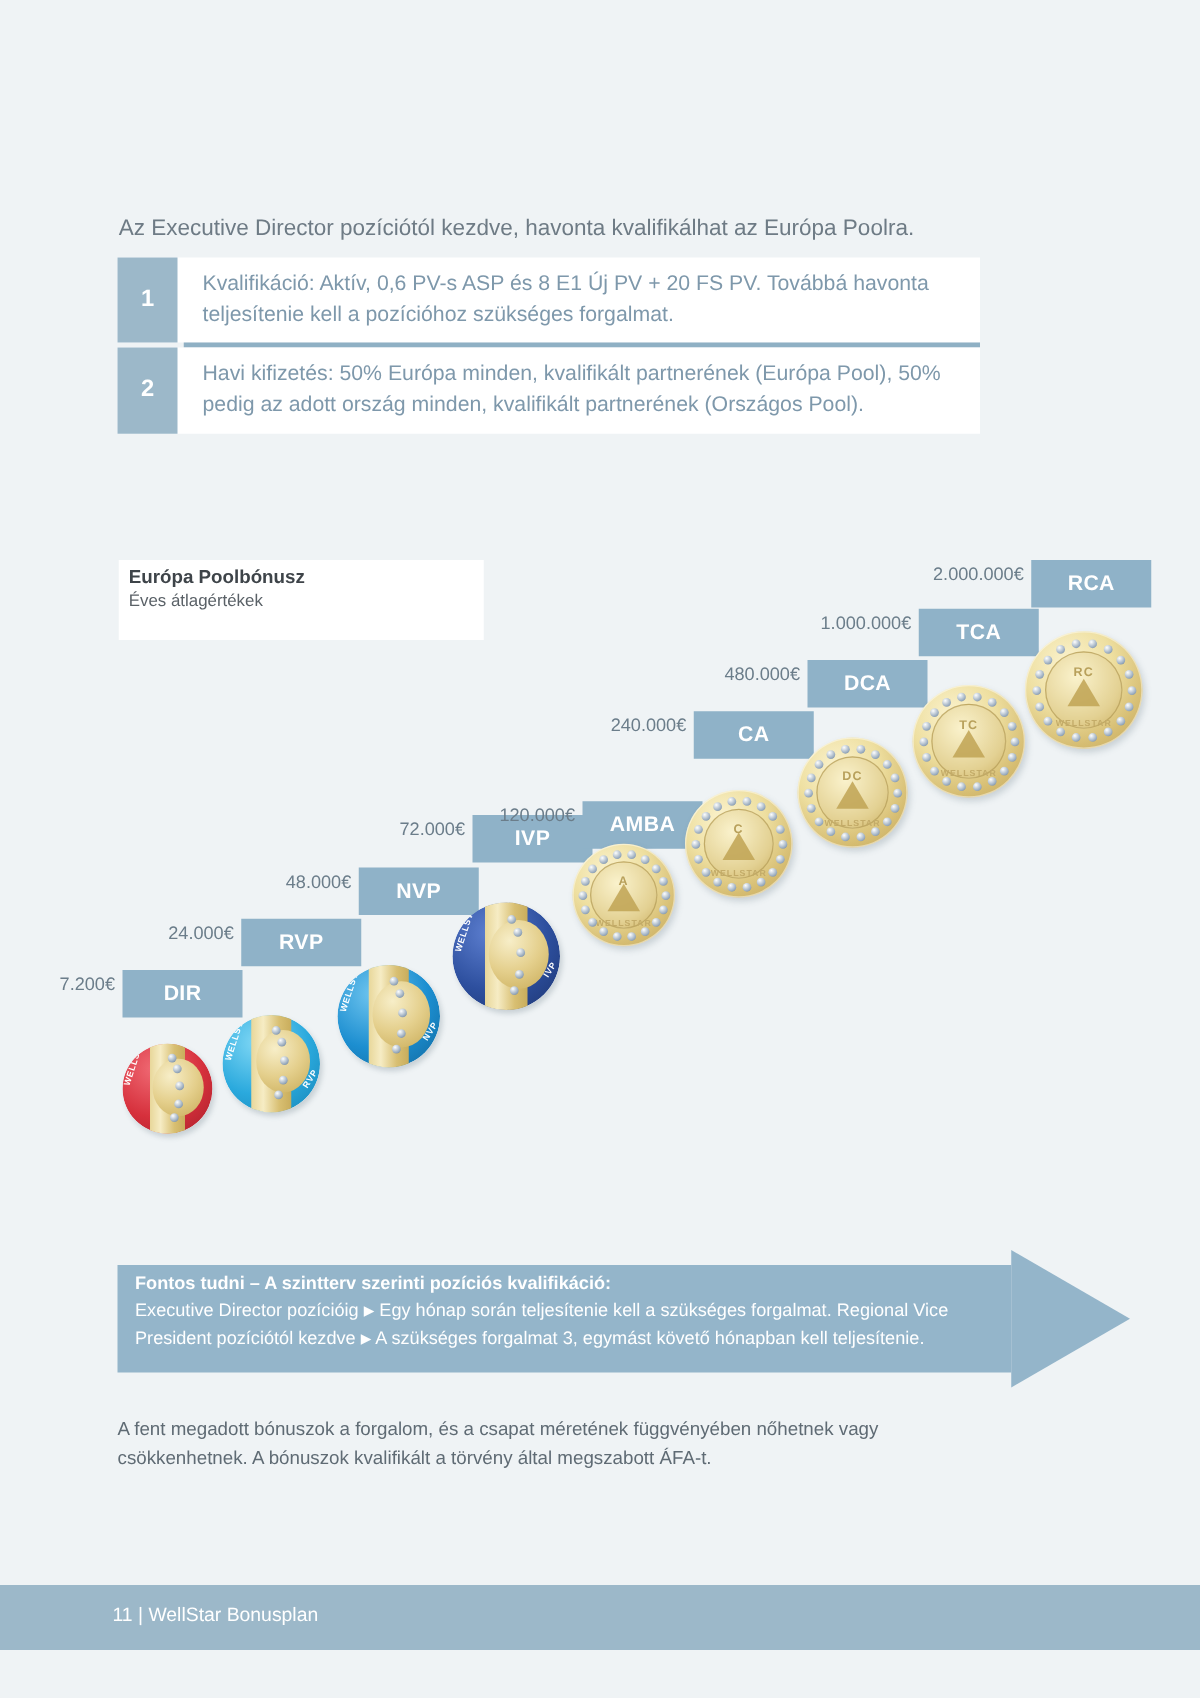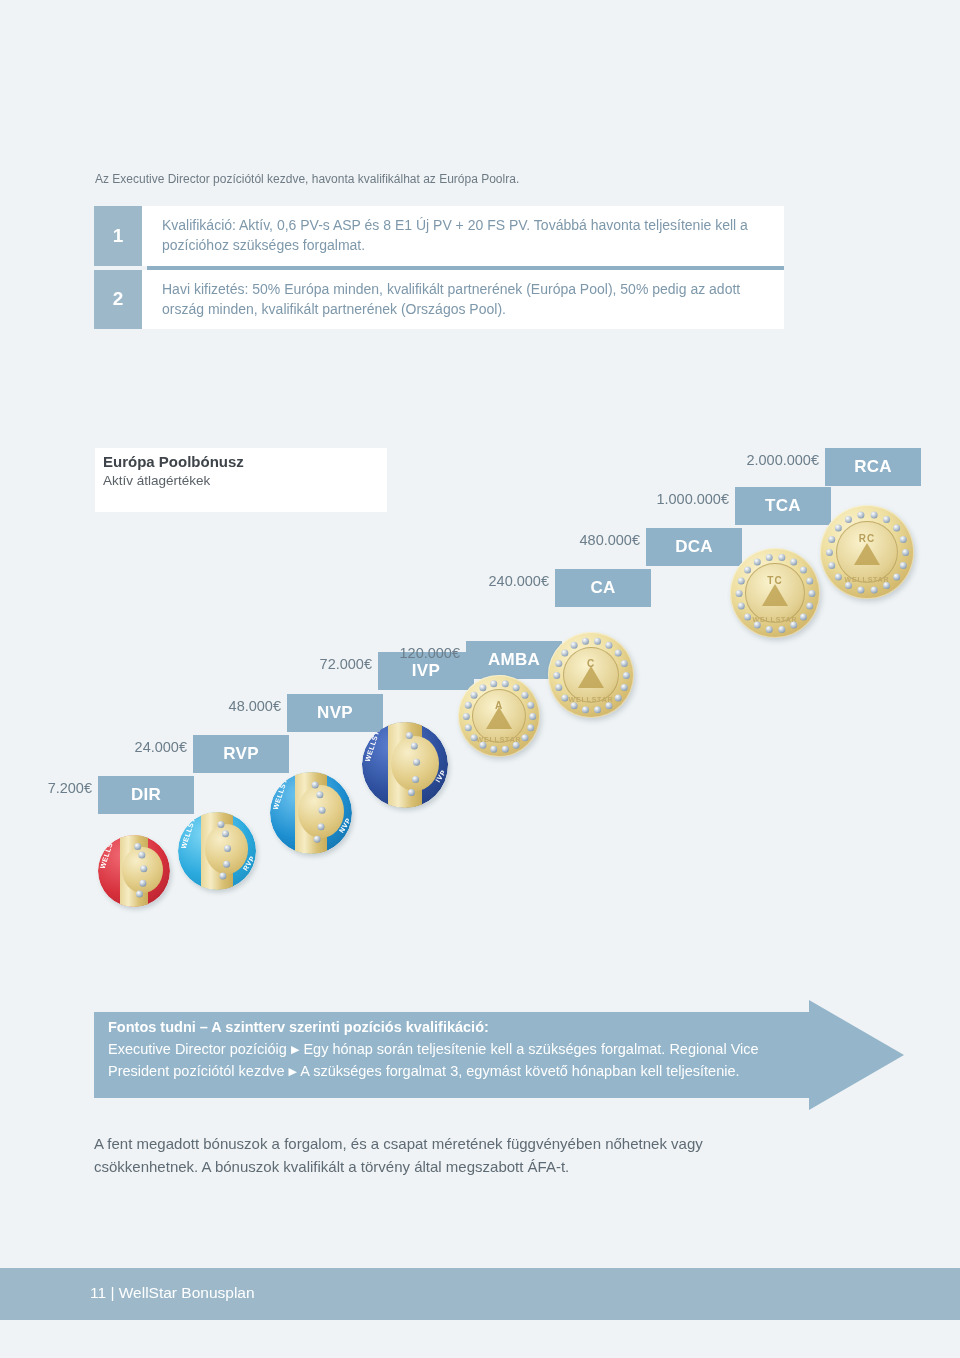--- a/index.html
+++ b/index.html
@@ -29,21 +29,21 @@
     top: 118px;
     font-size: 28px;
     font-weight: bold;
     color: #4a4f54;
     letter-spacing: 0.1px;
   }
   .subtitle {
     position: absolute;
     left: 95px;
     top: 172px;
-    font-size: 12px;
+    font-size: 18px;
     color: #6e7b85;
   }
 
   
   .numlist {
     position: absolute;
     left: 94px;
     top: 206px;
     width: 690px;
   }
@@ -67,21 +67,21 @@
     background: #9cb8c9;
     color: #ffffff;
     font-size: 19px;
     font-weight: bold;
     display: flex;
     align-items: center;
     justify-content: center;
   }
   .numtext {
     padding: 9px 14px 10px 20px;
-    font-size: 14px;
+    font-size: 17px;
     line-height: 1.45;
     color: #7e98ab;
   }
 
   
   .chart {
     position: absolute;
     left: 90px;
     top: 440px;
     width: 850px;
@@ -329,21 +329,21 @@
     <div class="numrow">
       <div class="numbadge">2</div>
       <div class="numtext">Havi kifizetés: 50% Európa minden, kvalifikált partnerének (Európa Pool), 50% pedig az adott ország minden, kvalifikált partnerének (Országos Pool).</div>
     </div>
   </div>
 
   <div class="chart">
 
     <div class="chart-legend">
       <div class="t1">Európa Poolbónusz</div>
-      <div class="t2">Aktív átlagértékek</div>
+      <div class="t2">Éves átlagértékek</div>
     </div>
 
     <div class="step" style="left:8px; top:336px;">
       <span class="val">7.200€</span>
       <div class="box">DIR</div>
     </div>
 
     <div class="step" style="left:103px; top:295px;">
       <span class="val">24.000€</span>
       <div class="box">RVP</div>
@@ -490,20 +490,46 @@
           <i style="transform: translate(-26.6813px, -22.3883px);"></i>
           <i style="transform: translate(-17.415px, -30.1637px);"></i>
           <i style="transform: translate(-6.04817px, -34.3009px);"></i>
           <i style="transform: translate(6.04817px, -34.3009px);"></i>
           <i style="transform: translate(17.415px, -30.1637px);"></i>
           <i style="transform: translate(26.6813px, -22.3883px);"></i>
           <i style="transform: translate(32.7295px, -11.9126px);"></i>
         </div>
     </div>
 
+    <div class="coin" id="c2" style="left:548px; top:150px; width:88px; height:88px; z-index:8;">
+      <div class="inner"></div>
+      <div class="tri"></div>
+      <div class="mono">DC</div>
+      <div class="wsmark">WELLSTAR</div>
+      <div class="studs">
+          <i style="transform: translate(35.64px, 0px);"></i>
+          <i style="transform: translate(33.4906px, 12.1896px);"></i>
+          <i style="transform: translate(27.3018px, 22.909px);"></i>
+          <i style="transform: translate(17.82px, 30.8651px);"></i>
+          <i style="transform: translate(6.18882px, 35.0985px);"></i>
+          <i style="transform: translate(-6.18882px, 35.0985px);"></i>
+          <i style="transform: translate(-17.82px, 30.8651px);"></i>
+          <i style="transform: translate(-27.3018px, 22.909px);"></i>
+          <i style="transform: translate(-33.4906px, 12.1896px);"></i>
+          <i style="transform: translate(-35.64px, 4.36464e-15px);"></i>
+          <i style="transform: translate(-33.4906px, -12.1896px);"></i>
+          <i style="transform: translate(-27.3018px, -22.909px);"></i>
+          <i style="transform: translate(-17.82px, -30.8651px);"></i>
+          <i style="transform: translate(-6.18882px, -35.0985px);"></i>
+          <i style="transform: translate(6.18882px, -35.0985px);"></i>
+          <i style="transform: translate(17.82px, -30.8651px);"></i>
+          <i style="transform: translate(27.3018px, -22.909px);"></i>
+          <i style="transform: translate(33.4906px, -12.1896px);"></i>
+        </div>
+    </div>
 
     <div class="coin" id="c3" style="left:640px; top:108px; width:90px; height:90px; z-index:9;">
       <div class="inner"></div>
       <div class="tri"></div>
       <div class="mono">TC</div>
       <div class="wsmark">WELLSTAR</div>
       <div class="studs">
           <i style="transform: translate(36.45px, 0px);"></i>
           <i style="transform: translate(34.2518px, 12.4666px);"></i>
           <i style="transform: translate(27.9223px, 23.4296px);"></i>

